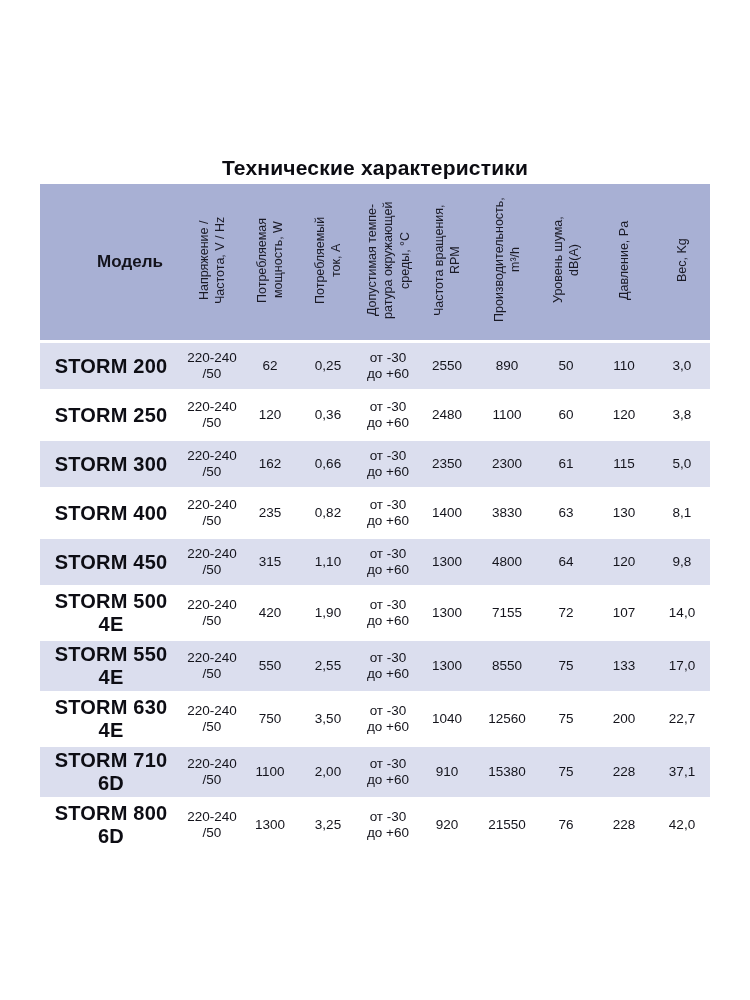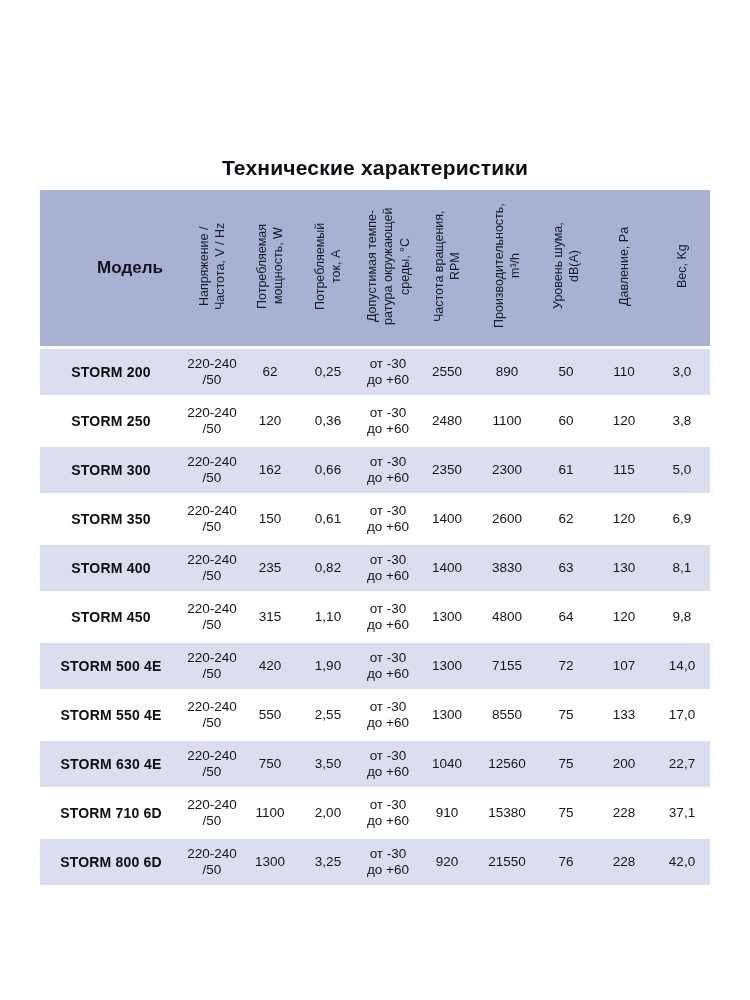--- a/index.html
+++ b/index.html
@@ -15,21 +15,21 @@
     background: #ffffff;
     padding-top: 156px;
     overflow: hidden;
   }
   .page-title {
     text-align: center;
     font-size: 21px;
     font-weight: 700;
     color: #0c0c12;
     letter-spacing: 0.2px;
-    margin-bottom: 7px;
+    margin-bottom: 1px;
   }
   table.specs {
     margin: 0 auto;
     width: 670px;
     border-collapse: separate;
     border-spacing: 0 3px;
     table-layout: fixed;
   }
   thead th {
     background: #a8b0d4;
@@ -62,21 +62,21 @@
     height: 46px;
     text-align: center;
     vertical-align: middle;
     font-size: 13.5px;
     line-height: 1.15;
     white-space: pre-line;
     color: #14141c;
     padding: 2px 1px;
   }
   tbody td.model-cell {
-    font-size: 14px;
+    font-size: 20px;
     font-weight: 700;
     color: #0d0d14;
     letter-spacing: 0.2px;
   }
   tbody tr:nth-child(odd) td {
     background: #dbdeee;
   }
   tbody tr:nth-child(even) td {
     background: #ffffff;
   }
@@ -161,34 +161,20 @@
           <td>0,66</td>
           <td>от -30
 до +60</td>
           <td>2350</td>
           <td>2300</td>
           <td>61</td>
           <td>115</td>
           <td>5,0</td>
         </tr>
         <tr>
-          <td class="model-cell">STORM 350</td>
-          <td>220-240
-/50</td>
-          <td>150</td>
-          <td>0,61</td>
-          <td>от -30
-до +60</td>
-          <td>1400</td>
-          <td>2600</td>
-          <td>62</td>
-          <td>120</td>
-          <td>6,9</td>
-        </tr>
-        <tr>
           <td class="model-cell">STORM 400</td>
           <td>220-240
 /50</td>
           <td>235</td>
           <td>0,82</td>
           <td>от -30
 до +60</td>
           <td>1400</td>
           <td>3830</td>
           <td>63</td>

